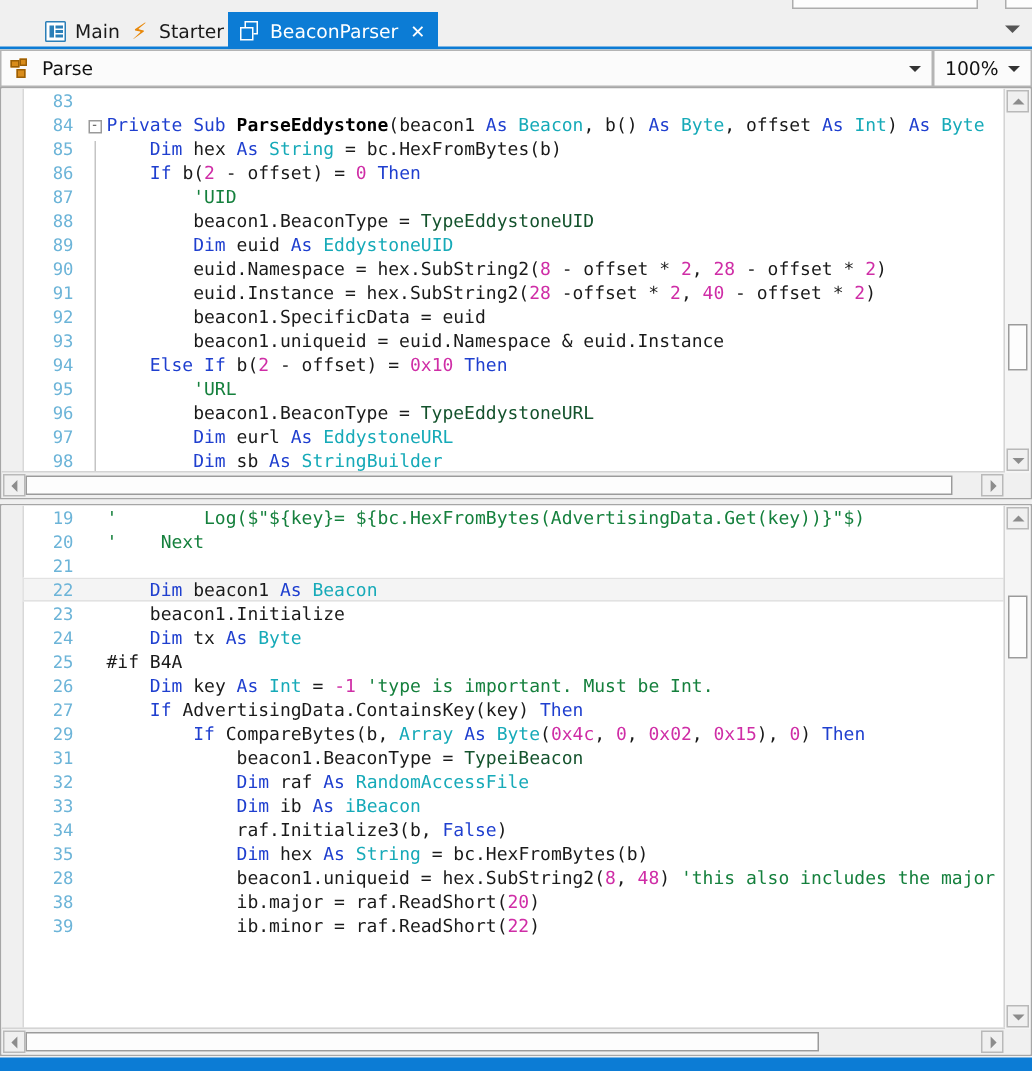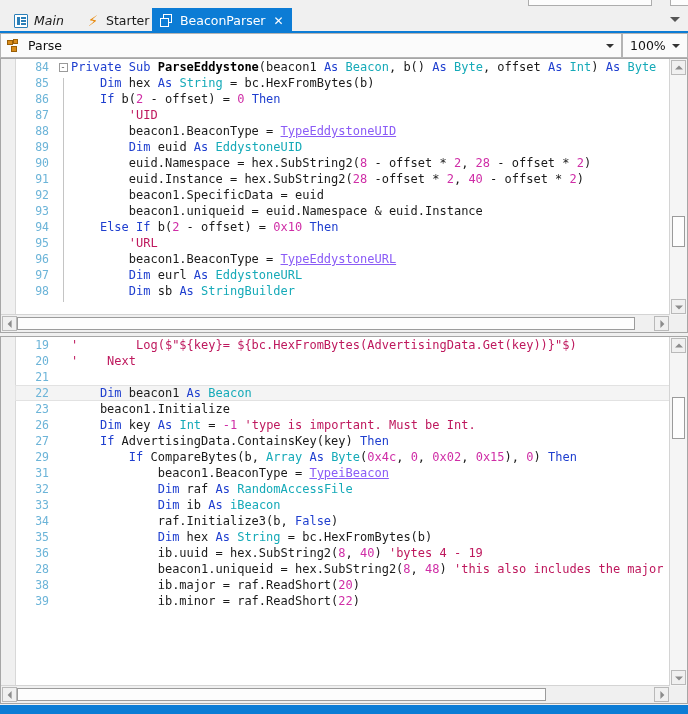--- a/index.html
+++ b/index.html
@@ -102,22 +102,22 @@
     display:inline-block;width:9px;height:9px;border:1px solid #9a9a9a;background:#fff;
     font-size:9px;line-height:7px;text-align:center;color:#555;box-sizing:border-box;
     position:relative;top:-1px;
   }
   .code-txt{display:inline;margin-top:20px;}
 
   
   .k{color:#1f3fcf;}
   .ty{color:#16aab8;}
   .num{color:#cf2da6;}
-  .cm{color:#be185d;text-align:center;}
-  .cn{color:#8b5cf6;text-decoration:underline;}
+  .cm{color:#15803d;text-align:center;}
+  .cn{color:#14532d;}
   .pl{color:#1a1a1a;}
   .b{font-weight:bold;color:#000;}
 
   
   .vscroll{position:absolute;right:0;top:0;bottom:17px;width:17px;background:#f5f5f5;border-left:1px solid #d4d4d4;}
   .hscroll{position:absolute;left:0;right:17px;bottom:0;height:17px;background:#f0f0f0;border-top:1px solid #d4d4d4;}
   .sb-btn{position:absolute;background:#f0f0f0;border:1px solid #b9b9b9;box-sizing:border-box;}
   .vscroll .sb-btn{left:1px;width:15px;height:15px;}
   .vscroll .sb-btn.up{top:1px;}
   .vscroll .sb-btn.down{bottom:1px;}
@@ -144,21 +144,21 @@
 
 <div id="app">
 
   <div class="top-strip">
     <div class="partial-box b1"></div>
     <div class="partial-box b2"></div>
   </div>
 
   <div class="tabbar">
 
-    <div class="tab" id="tab0" style="left:6px;font-style:italic;">
+    <div class="tab" id="tab0" style="left:22px;">
       <span class="tabicon ic-main">
         <i class="v"></i>
           <i class="l1"></i>
           <i class="l2"></i>
           <i class="l3"></i>
       </span>
       <span class="tlabel">Main</span>
     </div>
 
     <div class="tab" id="tab1" style="left:78px;">
@@ -192,20 +192,21 @@
     <div class="combo zoom">
       <span class="ctext">100%</span>
       <span class="carr"></span>
     </div>
   </div>
 
   <div class="pane" id="pane-top">
     <div class="code-area">
       <div class="gutter-strip"></div>
       <div class="code-lines" id="lines-top" style="margin-top: 0px;">
+          <div class="cl"><span class="ln">83</span><span class="foldcol"></span><span class="code-txt"></span></div>
           <div class="cl"><span class="ln">84</span><span class="foldcol"><span class="foldbox">-</span></span><span class="code-txt"><span class="k">Private </span><span class="k">Sub </span><span class="b">ParseEddystone</span><span class="pl">(beacon1 </span><span class="k">As </span><span class="ty">Beacon</span><span class="pl">, b() </span><span class="k">As </span><span class="ty">Byte</span><span class="pl">, offset </span><span class="k">As </span><span class="ty">Int</span><span class="pl">) </span><span class="k">As </span><span class="ty">Byte</span></span></div>
           <div class="cl"><span class="ln">85</span><span class="foldcol"><span style="display: inline-block; width: 1px; height: 16px; background: rgb(196, 196, 196); position: relative; top: 3px;"></span></span><span class="code-txt"><span class="pl">    </span><span class="k">Dim </span><span class="pl">hex </span><span class="k">As </span><span class="ty">String</span><span class="pl"> = bc.HexFromBytes(b)</span></span></div>
           <div class="cl"><span class="ln">86</span><span class="foldcol"><span style="display: inline-block; width: 1px; height: 16px; background: rgb(196, 196, 196); position: relative; top: 3px;"></span></span><span class="code-txt"><span class="pl">    </span><span class="k">If </span><span class="pl">b(</span><span class="num">2</span><span class="pl"> - offset) = </span><span class="num">0</span><span class="pl"> </span><span class="k">Then</span></span></div>
           <div class="cl"><span class="ln">87</span><span class="foldcol"><span style="display: inline-block; width: 1px; height: 16px; background: rgb(196, 196, 196); position: relative; top: 3px;"></span></span><span class="code-txt"><span class="pl">        </span><span class="cm">'UID</span></span></div>
           <div class="cl"><span class="ln">88</span><span class="foldcol"><span style="display: inline-block; width: 1px; height: 16px; background: rgb(196, 196, 196); position: relative; top: 3px;"></span></span><span class="code-txt"><span class="pl">        beacon1.BeaconType = </span><span class="cn">TypeEddystoneUID</span></span></div>
           <div class="cl"><span class="ln">89</span><span class="foldcol"><span style="display: inline-block; width: 1px; height: 16px; background: rgb(196, 196, 196); position: relative; top: 3px;"></span></span><span class="code-txt"><span class="pl">        </span><span class="k">Dim </span><span class="pl">euid </span><span class="k">As </span><span class="ty">EddystoneUID</span></span></div>
           <div class="cl"><span class="ln">90</span><span class="foldcol"><span style="display: inline-block; width: 1px; height: 16px; background: rgb(196, 196, 196); position: relative; top: 3px;"></span></span><span class="code-txt"><span class="pl">        euid.Namespace = hex.SubString2(</span><span class="num">8</span><span class="pl"> - offset * </span><span class="num">2</span><span class="pl">, </span><span class="num">28</span><span class="pl"> - offset * </span><span class="num">2</span><span class="pl">)</span></span></div>
           <div class="cl"><span class="ln">91</span><span class="foldcol"><span style="display: inline-block; width: 1px; height: 16px; background: rgb(196, 196, 196); position: relative; top: 3px;"></span></span><span class="code-txt"><span class="pl">        euid.Instance = hex.SubString2(</span><span class="num">28</span><span class="pl"> -offset * </span><span class="num">2</span><span class="pl">, </span><span class="num">40</span><span class="pl"> - offset * </span><span class="num">2</span><span class="pl">)</span></span></div>
           <div class="cl"><span class="ln">92</span><span class="foldcol"><span style="display: inline-block; width: 1px; height: 16px; background: rgb(196, 196, 196); position: relative; top: 3px;"></span></span><span class="code-txt"><span class="pl">        beacon1.SpecificData = euid</span></span></div>
           <div class="cl"><span class="ln">93</span><span class="foldcol"><span style="display: inline-block; width: 1px; height: 16px; background: rgb(196, 196, 196); position: relative; top: 3px;"></span></span><span class="code-txt"><span class="pl">        beacon1.uniqueid = euid.Namespace &amp; euid.Instance</span></span></div>
@@ -241,29 +242,30 @@
 
   <div class="pane" id="pane-bottom">
     <div class="code-area">
       <div class="gutter-strip"></div>
       <div class="code-lines" id="lines-bottom" style="margin-top: 0px;">
           <div class="cl"><span class="ln">19</span><span class="foldcol"></span><span class="code-txt"><span class="cm">'        Log($"${key}= ${bc.HexFromBytes(AdvertisingData.Get(key))}"$)</span></span></div>
           <div class="cl"><span class="ln">20</span><span class="foldcol"></span><span class="code-txt"><span class="cm">'    Next</span></span></div>
           <div class="cl"><span class="ln">21</span><span class="foldcol"></span><span class="code-txt"></span></div>
           <div class="cl hl"><span class="ln">22</span><span class="foldcol"></span><span class="code-txt"><span class="pl">    </span><span class="k">Dim </span><span class="pl">beacon1 </span><span class="k">As </span><span class="ty">Beacon</span></span></div>
           <div class="cl"><span class="ln">23</span><span class="foldcol"></span><span class="code-txt"><span class="pl">    beacon1.Initialize</span></span></div>
+          <div class="cl"><span class="ln">24</span><span class="foldcol"></span><span class="code-txt"><span class="pl">    </span><span class="k">Dim </span><span class="pl">tx </span><span class="k">As </span><span class="ty">Byte</span></span></div>
+          <div class="cl"><span class="ln">25</span><span class="foldcol"></span><span class="code-txt"><span class="pl">#if B4A</span></span></div>
           <div class="cl"><span class="ln">26</span><span class="foldcol"></span><span class="code-txt"><span class="pl">    </span><span class="k">Dim </span><span class="pl">key </span><span class="k">As </span><span class="ty">Int</span><span class="pl"> = </span><span class="num">-1</span><span class="cm"> 'type is important. Must be Int.</span></span></div>
           <div class="cl"><span class="ln">27</span><span class="foldcol"></span><span class="code-txt"><span class="pl">    </span><span class="k">If </span><span class="pl">AdvertisingData.ContainsKey(key) </span><span class="k">Then</span></span></div>
           <div class="cl"><span class="ln">29</span><span class="foldcol"></span><span class="code-txt"><span class="pl">        </span><span class="k">If </span><span class="pl">CompareBytes(b, </span><span class="ty">Array </span><span class="k">As </span><span class="ty">Byte</span><span class="pl">(</span><span class="num">0x4c</span><span class="pl">, </span><span class="num">0</span><span class="pl">, </span><span class="num">0x02</span><span class="pl">, </span><span class="num">0x15</span><span class="pl">), </span><span class="num">0</span><span class="pl">) </span><span class="k">Then</span></span></div>
           <div class="cl"><span class="ln">31</span><span class="foldcol"></span><span class="code-txt"><span class="pl">            beacon1.BeaconType = </span><span class="cn">TypeiBeacon</span></span></div>
           <div class="cl"><span class="ln">32</span><span class="foldcol"></span><span class="code-txt"><span class="pl">            </span><span class="k">Dim </span><span class="pl">raf </span><span class="k">As </span><span class="ty">RandomAccessFile</span></span></div>
           <div class="cl"><span class="ln">33</span><span class="foldcol"></span><span class="code-txt"><span class="pl">            </span><span class="k">Dim </span><span class="pl">ib </span><span class="k">As </span><span class="ty">iBeacon</span></span></div>
           <div class="cl"><span class="ln">34</span><span class="foldcol"></span><span class="code-txt"><span class="pl">            raf.Initialize3(b, </span><span class="k">False</span><span class="pl">)</span></span></div>
           <div class="cl"><span class="ln">35</span><span class="foldcol"></span><span class="code-txt"><span class="pl">            </span><span class="k">Dim </span><span class="pl">hex </span><span class="k">As </span><span class="ty">String</span><span class="pl"> = bc.HexFromBytes(b)</span></span></div>
-          <div class="cl"><span class="ln">36</span><span class="foldcol"></span><span class="code-txt"><span class="pl">            ib.uuid = hex.SubString2(</span><span class="num">8</span><span class="pl">, </span><span class="num">40</span><span class="pl">) </span><span class="cm">'bytes 4 - 19</span></span></div>
           <div class="cl"><span class="ln">28</span><span class="foldcol"></span><span class="code-txt"><span class="pl">            beacon1.uniqueid = hex.SubString2(</span><span class="num">8</span><span class="pl">, </span><span class="num">48</span><span class="pl">) </span><span class="cm">'this also includes the major</span></span></div>
           <div class="cl"><span class="ln">38</span><span class="foldcol"></span><span class="code-txt"><span class="pl">            ib.major = raf.ReadShort(</span><span class="num">20</span><span class="pl">)</span></span></div>
           <div class="cl"><span class="ln">39</span><span class="foldcol"></span><span class="code-txt"><span class="pl">            ib.minor = raf.ReadShort(</span><span class="num">22</span><span class="pl">)</span></span></div>
         </div>
     </div>
     <div class="vscroll">
       <div class="sb-btn up">
           <span class="arr u"></span>
         </div>
       <div class="vthumb" id="vthumb-bottom" style="height: 41.21px; top: 60.38px;"></div>

